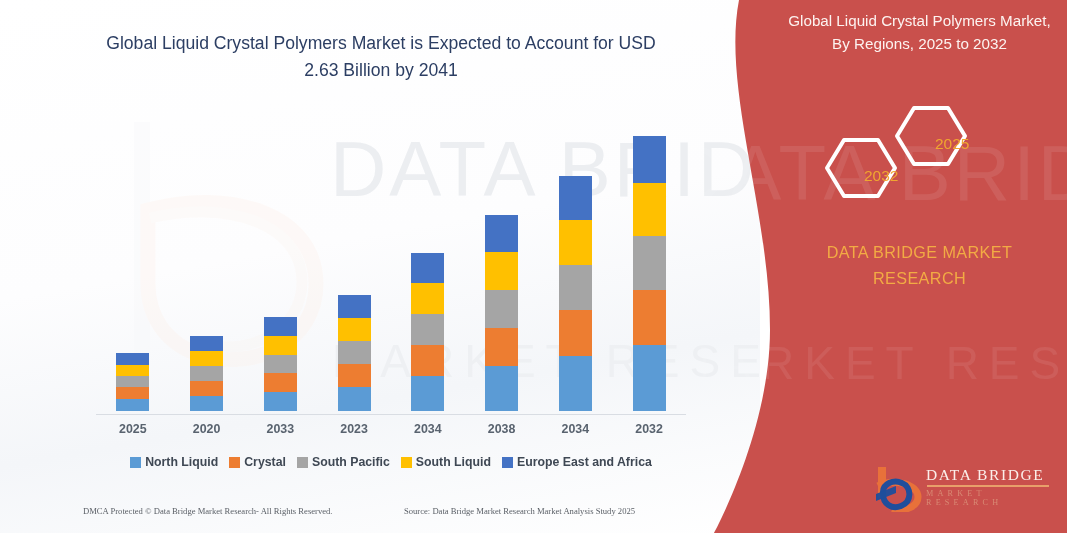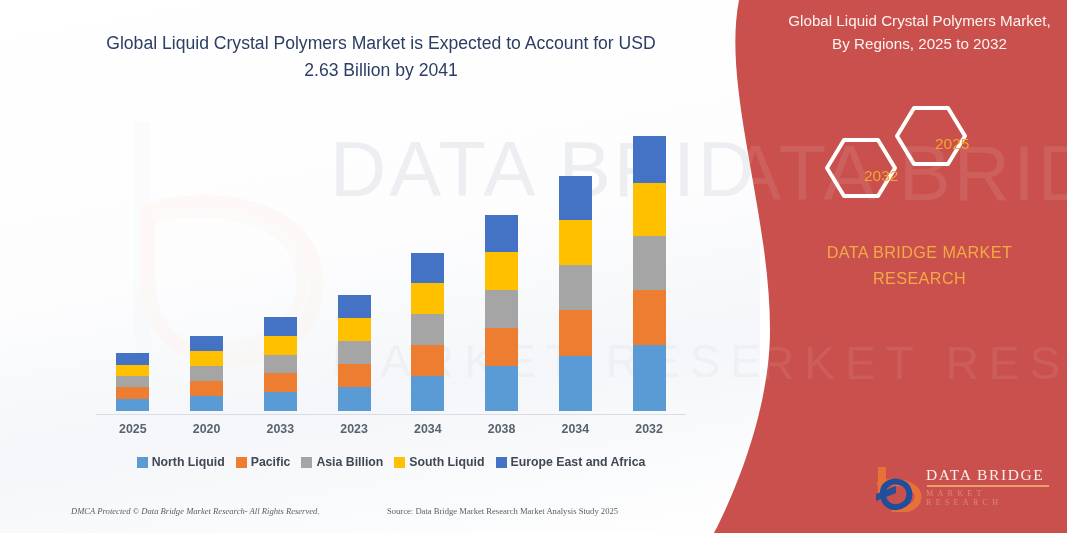--- a/index.html
+++ b/index.html
@@ -152,22 +152,22 @@
   
   .footer {
     position: absolute;
     left: 0; top: 506px;
     width: 740px;
     display: flex;
     font-family: "Liberation Serif", serif;
     font-size: 8.6px;
     color: #5a5f66;
   }
-  .footer-left { position: absolute; left: 71px; top: 0; white-space: nowrap; font-style: italic; }
-  .footer-right { position: absolute; left: 387px; top: 0; white-space: nowrap; text-align: right; }
+  .footer-left { position: absolute; left: 83px; top: 0; white-space: nowrap; }
+  .footer-right { position: absolute; left: 404px; top: 0; white-space: nowrap; text-align: right; }
 
   
   .right-pane {
     position: absolute;
     left: 700px; top: 0;
     width: 367px; height: 533px;
     overflow: hidden;
   }
   .right-pane svg.redshape {
     position: absolute;
@@ -369,25 +369,25 @@
         <span>2032</span>
       </div>
 
     <div class="legend" id="legend">
         <div class="legend-item">
           <span class="legend-swatch" style="background: rgb(91, 155, 213);"></span>
           <span class="legend-label">North Liquid</span>
         </div>
         <div class="legend-item">
           <span class="legend-swatch" style="background: rgb(237, 125, 49);"></span>
-          <span class="legend-label">Pacific</span>
+          <span class="legend-label">Crystal</span>
         </div>
         <div class="legend-item">
           <span class="legend-swatch" style="background: rgb(165, 165, 165);"></span>
-          <span class="legend-label">Asia Billion</span>
+          <span class="legend-label">South Pacific</span>
         </div>
         <div class="legend-item">
           <span class="legend-swatch" style="background: rgb(255, 192, 0);"></span>
           <span class="legend-label">South Liquid</span>
         </div>
         <div class="legend-item">
           <span class="legend-swatch" style="background: rgb(68, 114, 196);"></span>
           <span class="legend-label">Europe East and Africa</span>
         </div>
       </div>

